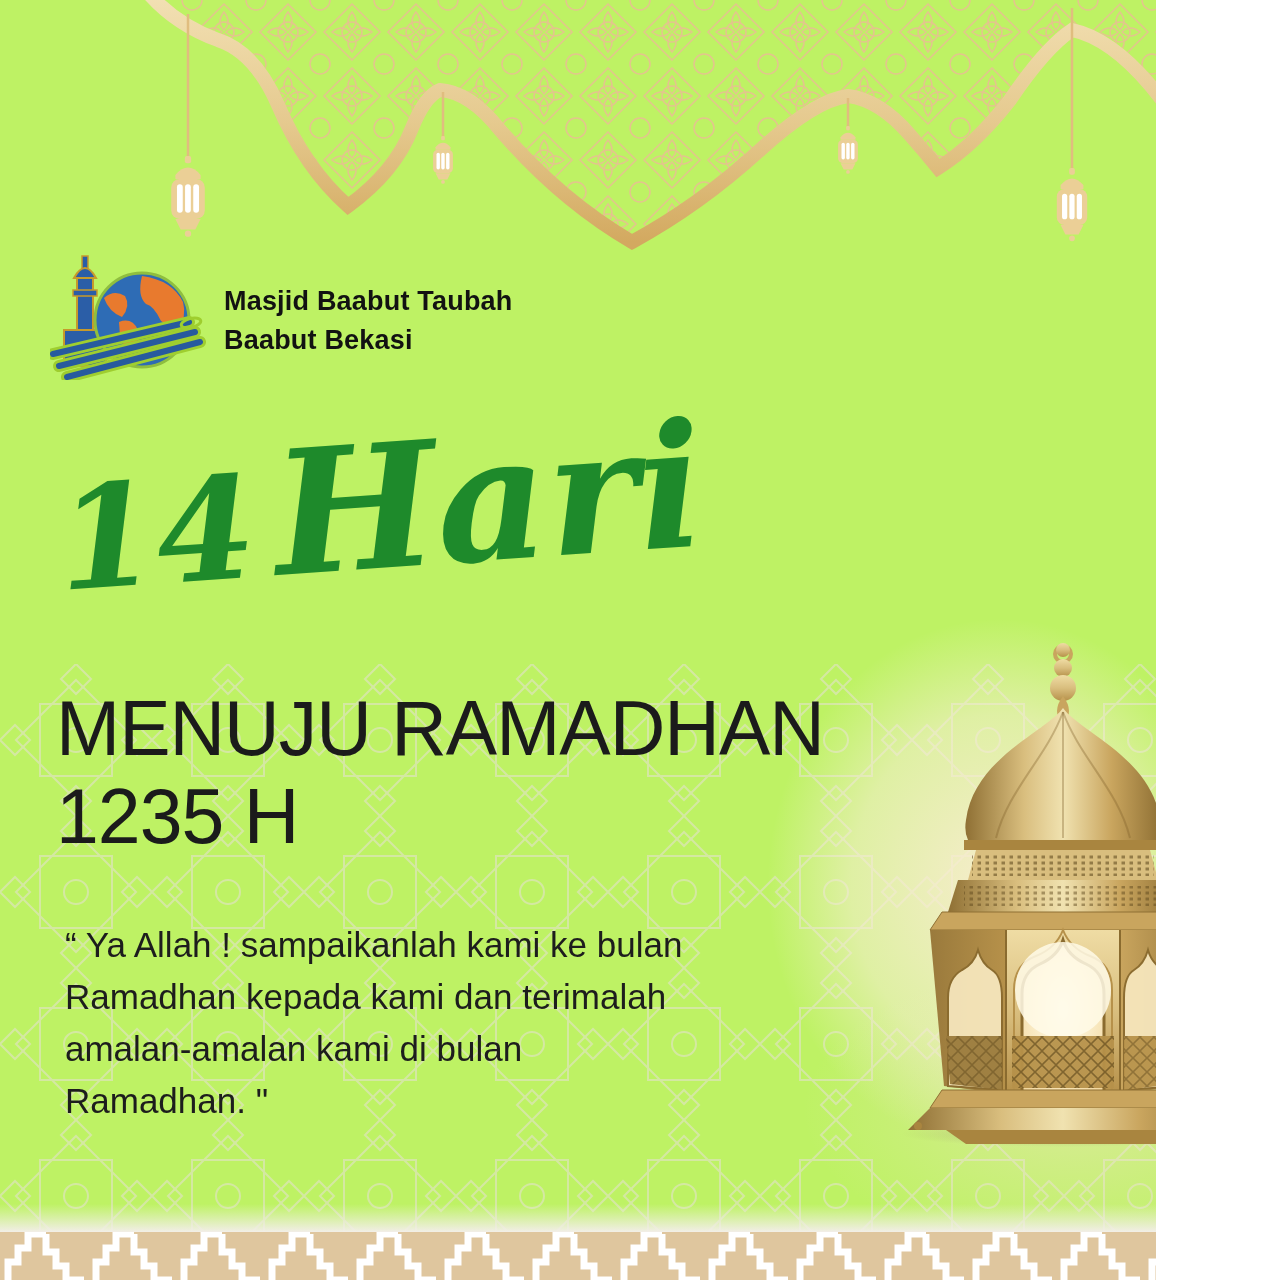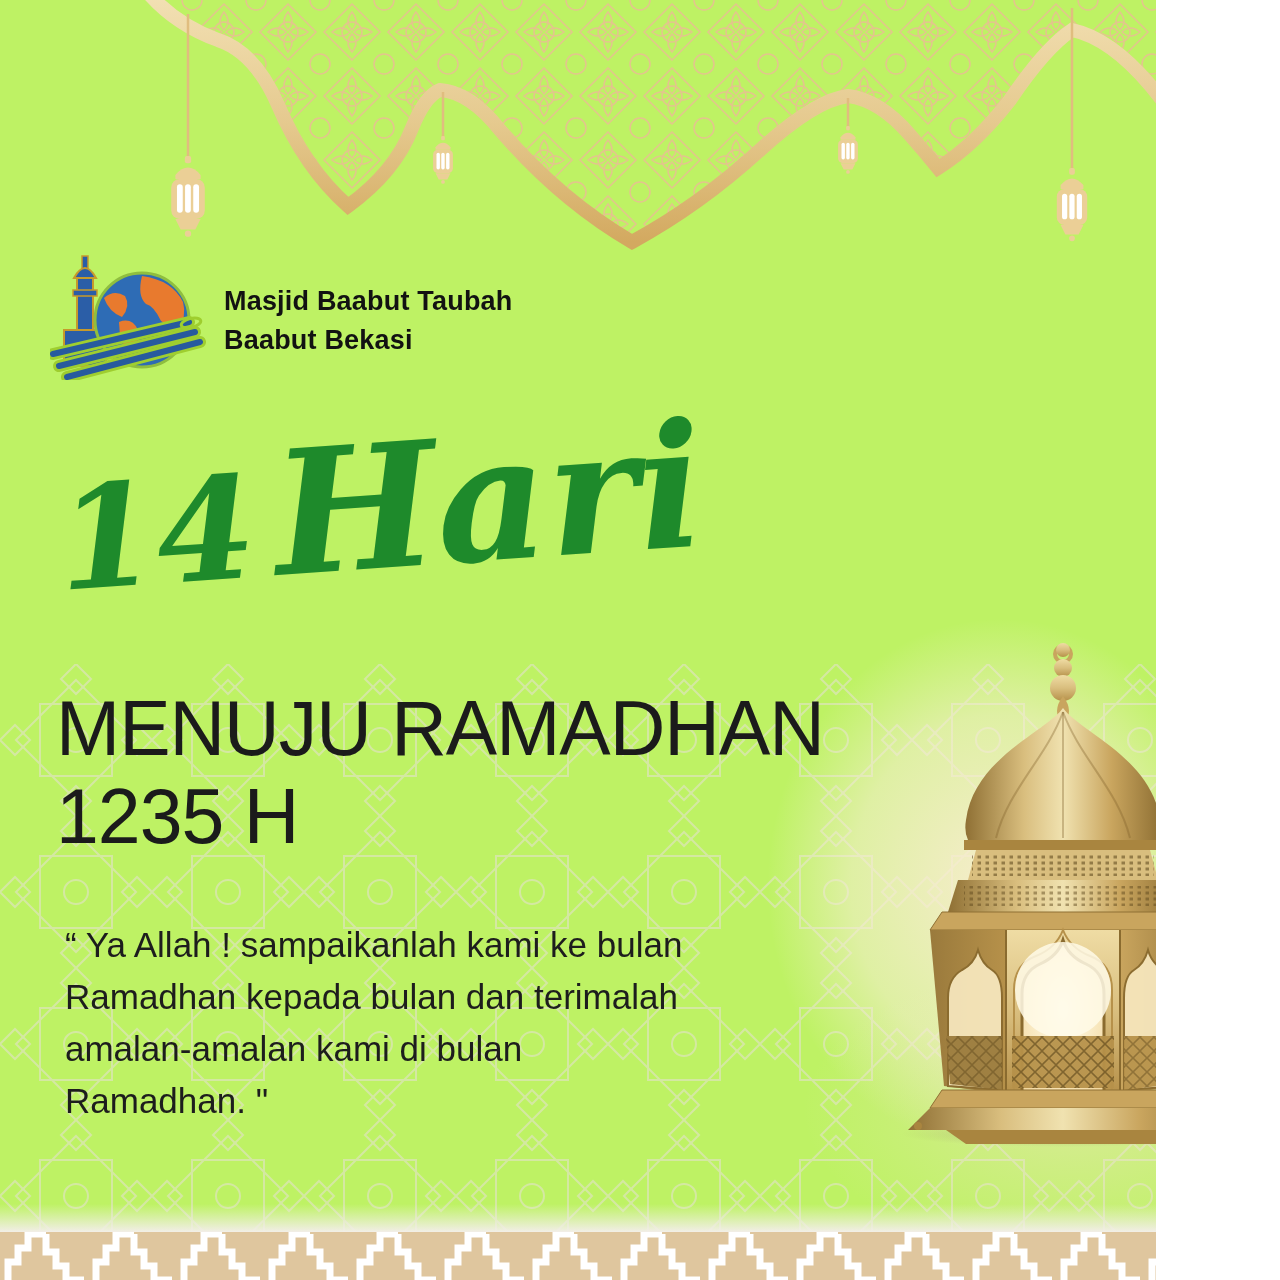--- a/index.html
+++ b/index.html
@@ -162,21 +162,21 @@
     <span class="num">14</span><span class="unit">Hari</span>
   </div>
 
   <div class="heading">
     <div>MENUJU RAMADHAN</div>
     <div>1235 H</div>
   </div>
 
   <div class="quote">
     <div>“ Ya Allah ! sampaikanlah kami ke bulan</div>
-    <div>Ramadhan kepada bulan dan terimalah</div>
+    <div>Ramadhan kepada kami dan terimalah</div>
     <div>amalan-amalan kami di bulan</div>
     <div>Ramadhan. "</div>
   </div>
 
   <svg class="lantern" width="350" height="512" viewBox="0 0 350 512">
     <defs>
       <linearGradient id="gDome" x1="0" y1="0" x2="1" y2="0">
         <stop offset="0" stop-color="#8F7034"></stop>
           <stop offset="0.3" stop-color="#D9BE7E"></stop>
         <stop offset="0.5" stop-color="#F0E2B0"></stop>

